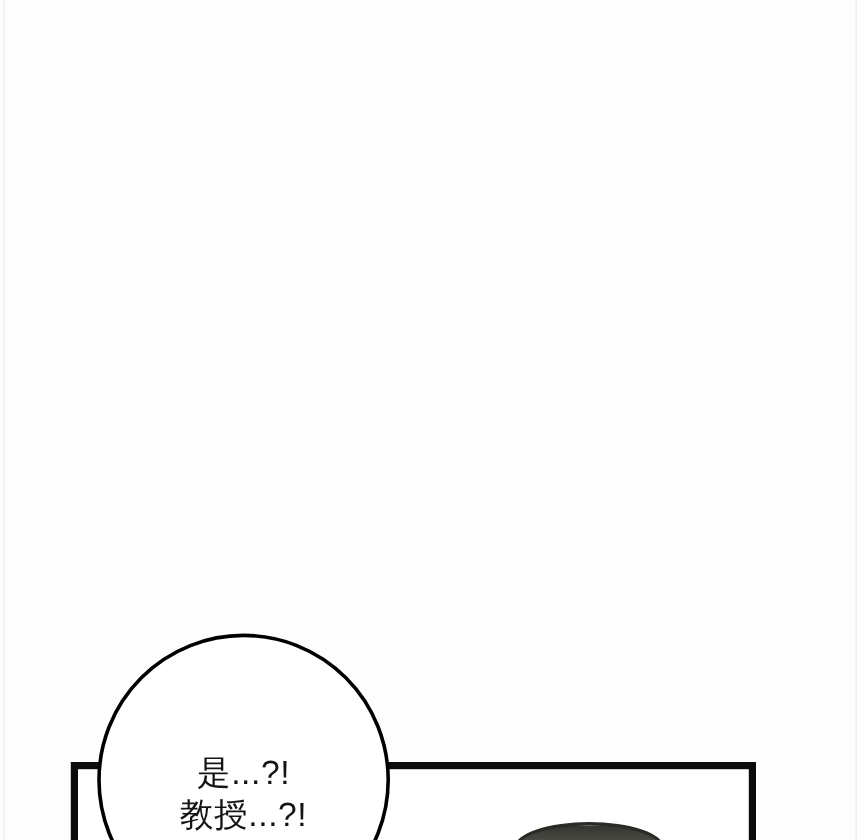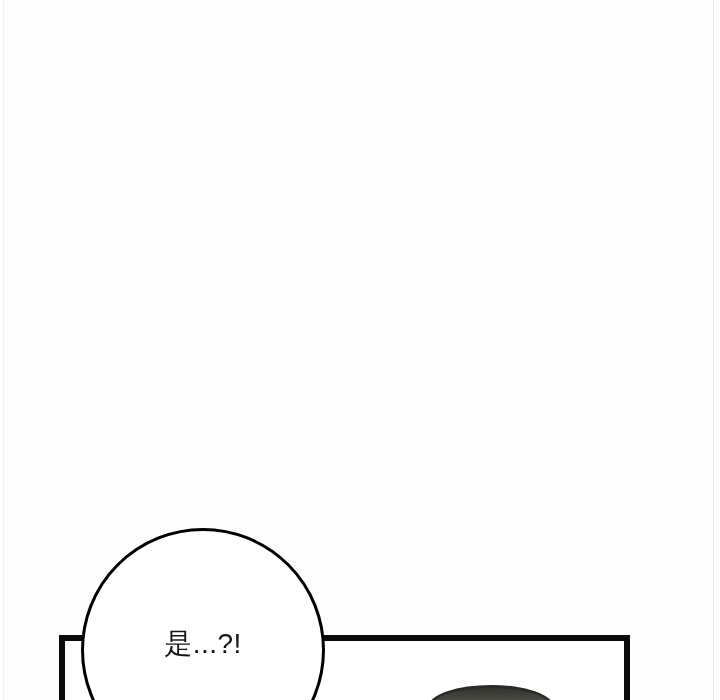--- a/index.html
+++ b/index.html
@@ -86,15 +86,16 @@
   <div class="edge-line right"></div>
 
   <div class="panel"></div>
 
   <div class="head-top"></div>
 
   <div class="speech-bubble"></div>
 
   <div class="bubble-text">
     <div>是...?!</div>
+    <div>教授...?!</div>
   </div>
 
 </div>
 
 </body></html>

